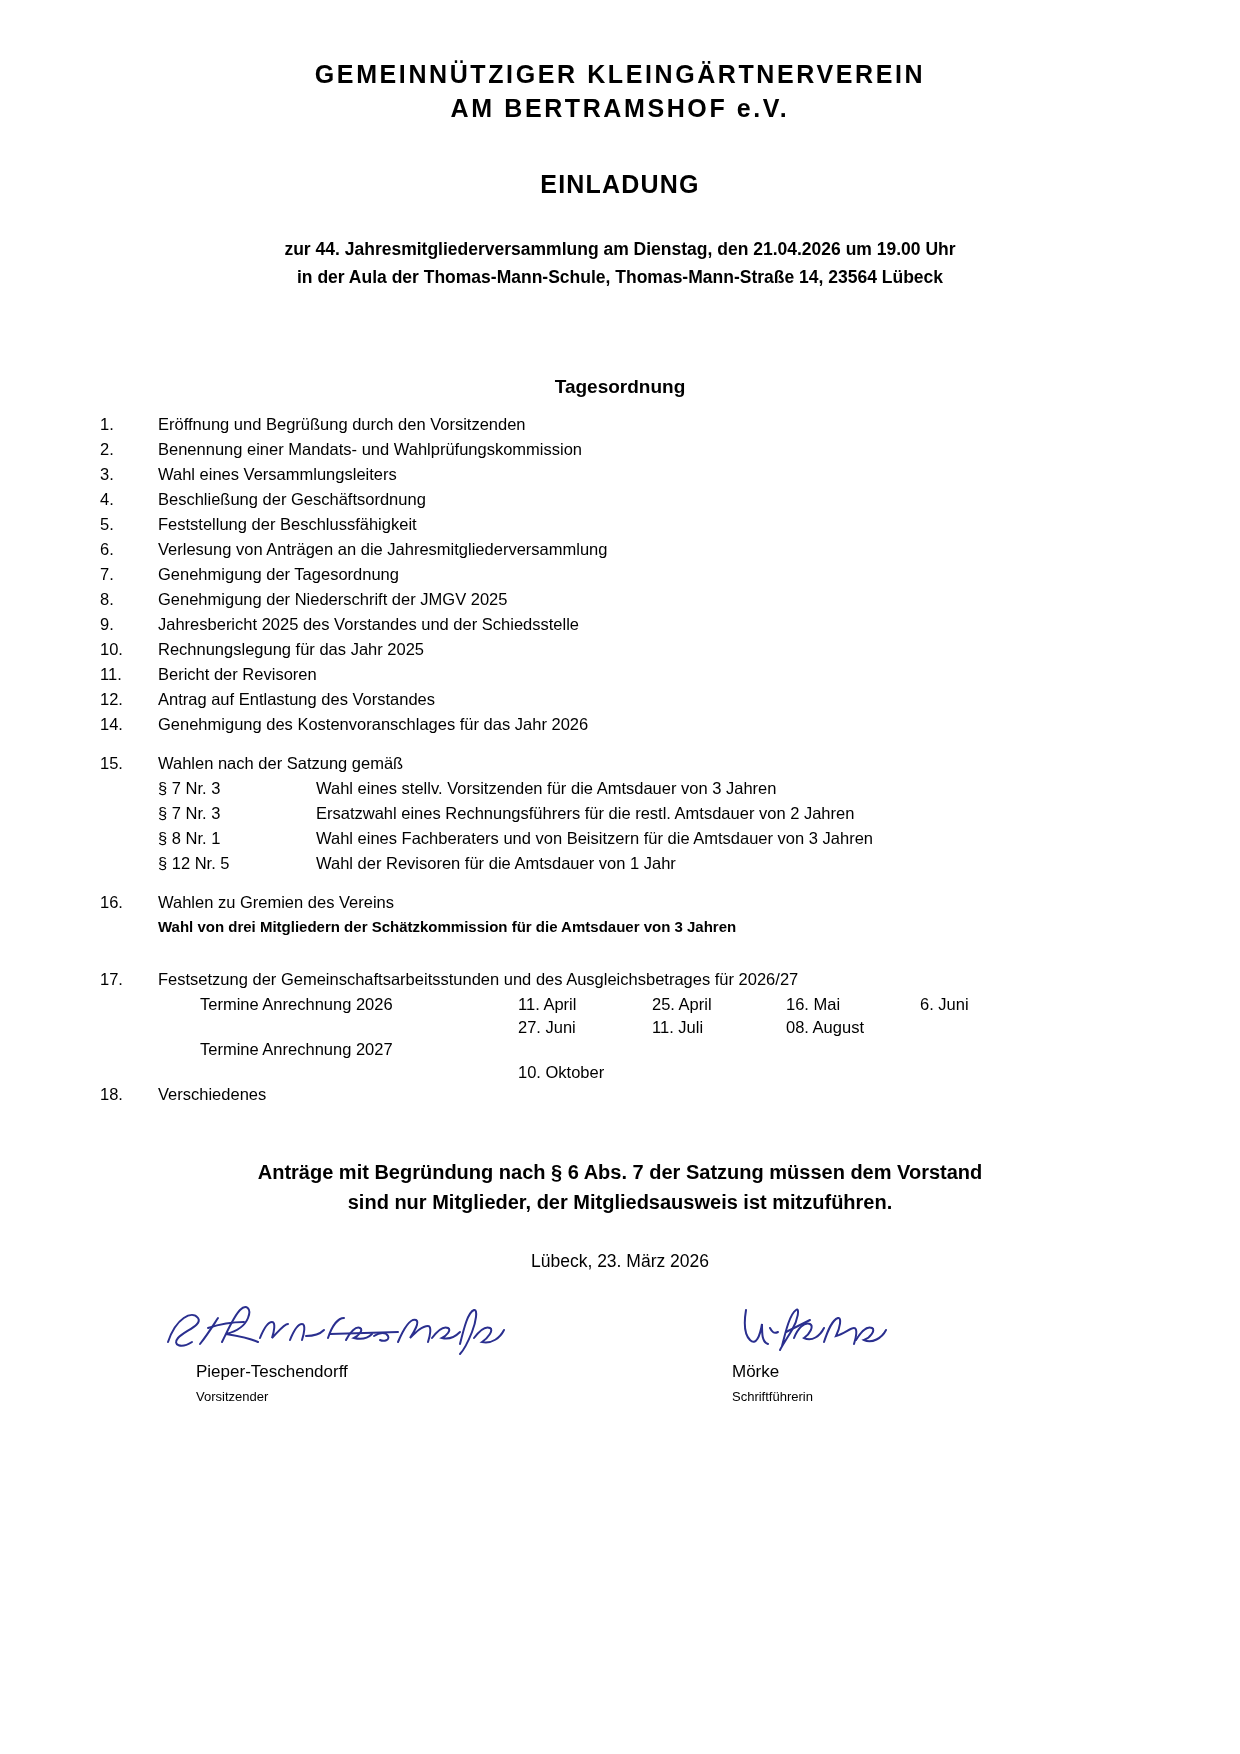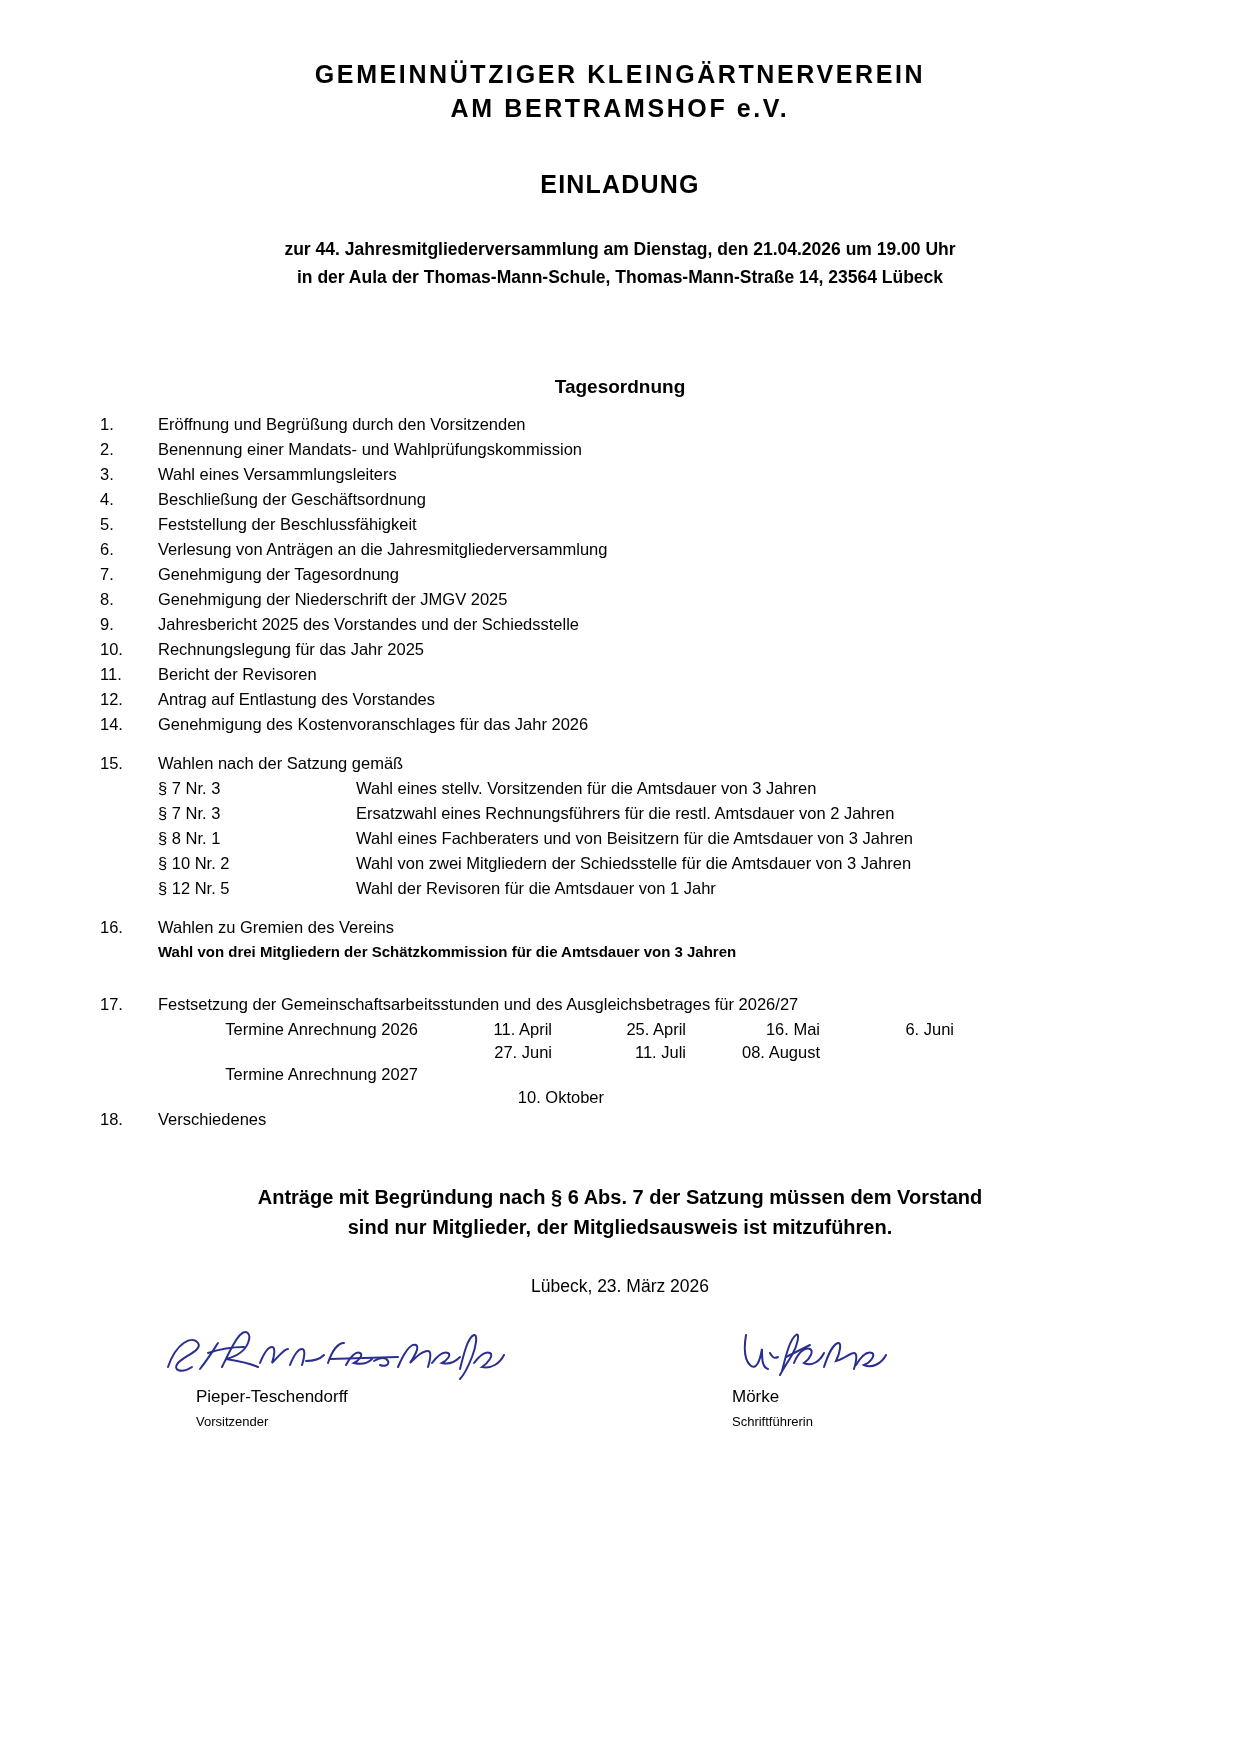--- a/index.html
+++ b/index.html
@@ -84,42 +84,41 @@
 
   
   .sub-list {
     margin-left: 58px;
     font-size: 16.5px;
   }
   .sub-row {
     display: flex;
     align-items: center;
     margin-bottom: 8.5px;
-    gap: 40px;
   }
   .sub-ref {
     width: 158px;
     flex: 0 0 158px;
   }
   .sub-desc {
     flex: 1 1 auto;
   }
 
   
   .cont-line {
     margin-left: 58px;
     font-size: 15px;
     margin-bottom: 23px;
     font-weight: bold;
   }
 
   
   .termine {
+    margin-left: 100px;
     font-size: 16.5px;
-    text-align: right;
   }
   .termine-row {
     display: flex;
     align-items: baseline;
     margin-bottom: 6px;
   }
   .termine-label {
     width: 318px;
     flex: 0 0 318px;
   }
@@ -272,24 +271,20 @@
         <span class="sub-ref">§ 7 Nr. 3</span>
         <span class="sub-desc">Wahl eines stellv. Vorsitzenden für die Amtsdauer von 3 Jahren</span>
       </div>
       <div class="sub-row">
         <span class="sub-ref">§ 7 Nr. 3</span>
         <span class="sub-desc">Ersatzwahl eines Rechnungsführers für die restl. Amtsdauer von 2 Jahren</span>
       </div>
       <div class="sub-row">
         <span class="sub-ref">§ 8 Nr. 1</span>
         <span class="sub-desc">Wahl eines Fachberaters und von Beisitzern für die Amtsdauer von 3 Jahren</span>
-      </div>
-      <div class="sub-row">
-        <span class="sub-ref">§ 10 Nr. 2</span>
-        <span class="sub-desc">Wahl von zwei Mitgliedern der Schiedsstelle für die Amtsdauer von 3 Jahren</span>
       </div>
       <div class="sub-row">
         <span class="sub-ref">§ 12 Nr. 5</span>
         <span class="sub-desc">Wahl der Revisoren für die Amtsdauer von 1 Jahr</span>
       </div>
     </div>
 
     <div class="agenda-gap"></div>
 
     <div class="agenda-row">

